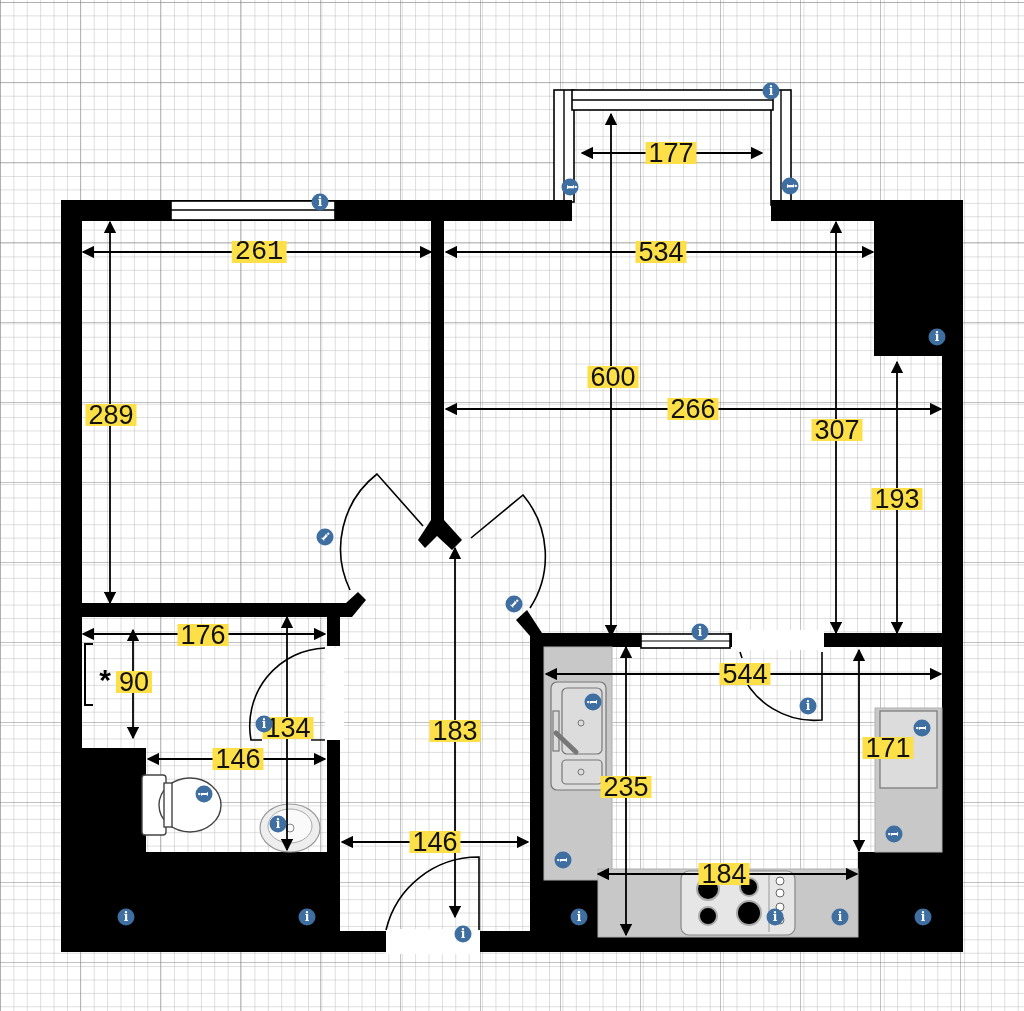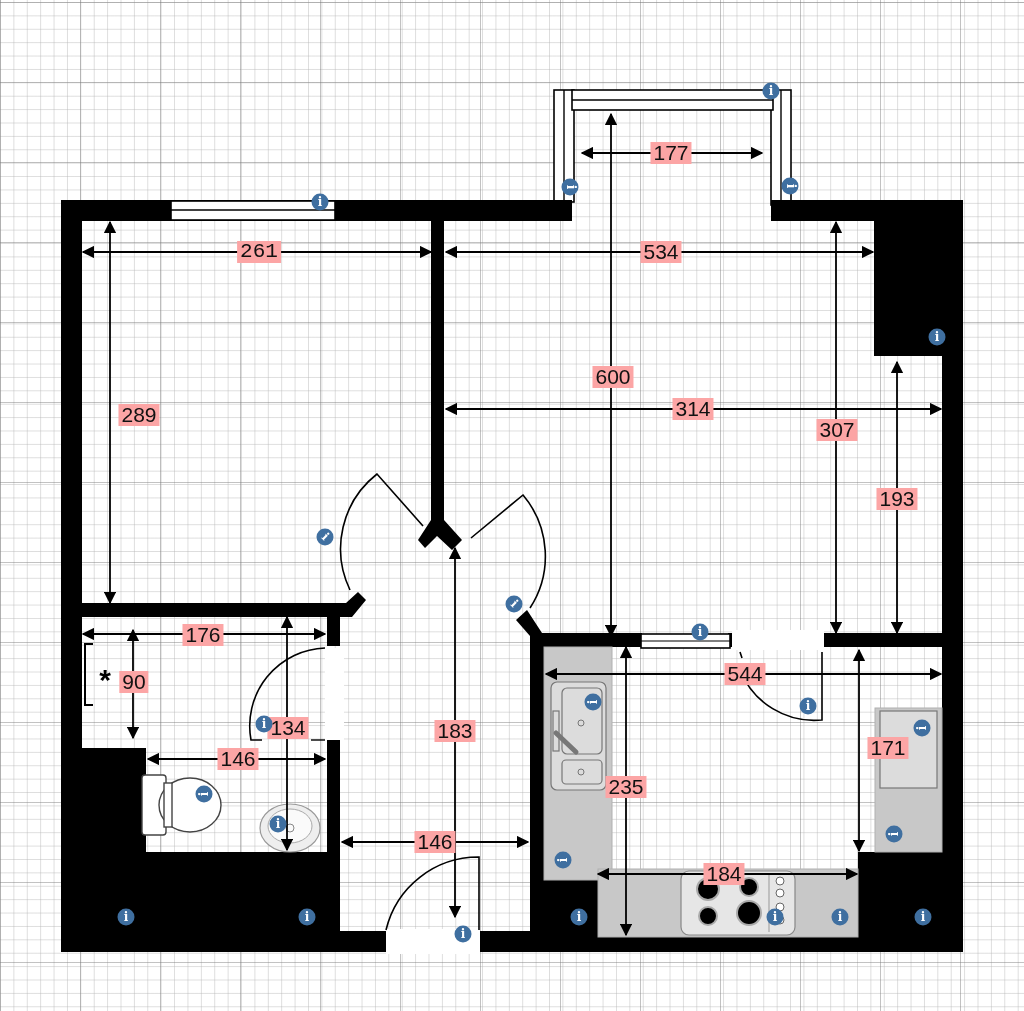--- a/index.html
+++ b/index.html
@@ -17,21 +17,21 @@
   }
   #plan { position: absolute; left: 0; top: 0; }
   .wall { fill: #000; }
   .win-frame { fill: #fff; stroke: #000; stroke-width: 1.6; }
   .door-gap { fill: #fff; }
   .door-arc { fill: none; stroke: #000; stroke-width: 1.6; }
   .dim-line { stroke: #000; stroke-width: 1.8; fill: none; }
   .arrow { fill: #000; }
   .dim-label {
     position: absolute; transform: translate(-50%, -50%);
-    background: #fca5a5; color: #111; font-size: 21px; line-height: 22px;
+    background: #fde047; color: #111; font-size: 27px; line-height: 22px;
     padding: 0 3px; white-space: nowrap;
   }
   .counter { fill: #c8c8c8; stroke: #b0b0b0; stroke-width: 1; }
   .fixture { fill: #dcdcdc; stroke: #777; stroke-width: 1.2; }
   .fixture-white { fill: #fff; stroke: #444; stroke-width: 1.4; }
   .info-icon {
     position: absolute; width: 17px; height: 17px; border-radius: 50%;
     background: #3f6fa0; color: #fff; font-family: "DejaVu Serif", serif;
     font-weight: bold; font-size: 12px; line-height: 17px; text-align: center;
     transform: translate(-50%, -50%); cursor: pointer;
@@ -217,23 +217,23 @@
 
     <line class="dim-line" x1="859" y1="650" x2="859" y2="851" marker-start="url(#ah)" marker-end="url(#ah)"></line>
 
     <line class="dim-line" x1="598" y1="874" x2="857" y2="874" marker-start="url(#ah)" marker-end="url(#ah)"></line>
   </g>
 </svg>
 
 <span class="dim-label" style="left:671px;top:153px;">177</span>
 <span class="dim-label" style="left:259px;top:252px;font-family:Liberation Mono, monospace;">261</span>
 <span class="dim-label" style="left:661px;top:252px;">534</span>
-<span class="dim-label" style="left:111px;top:415px;margin-left:28px;">289</span>
+<span class="dim-label" style="left:111px;top:415px;">289</span>
 <span class="dim-label" style="left:613px;top:377px;">600</span>
-<span class="dim-label" style="left:693px;top:409px;">314</span>
+<span class="dim-label" style="left:693px;top:409px;">266</span>
 <span class="dim-label" style="left:837px;top:430px;">307</span>
 <span class="dim-label" style="left:897px;top:499px;">193</span>
 <span class="dim-label" style="left:203px;top:635px;">176</span>
 <span class="dim-label" style="left:134px;top:682px;">90</span>
 <span class="asterisk-mark" style="left:105px;top:680px;">*</span>
 <span class="dim-label" style="left:288px;top:728px;">134</span>
 <span class="dim-label" style="left:238px;top:759px;">146</span>
 <span class="dim-label" style="left:455px;top:731px;">183</span>
 <span class="dim-label" style="left:435px;top:842px;">146</span>
 <span class="dim-label" style="left:745px;top:674px;">544</span>

